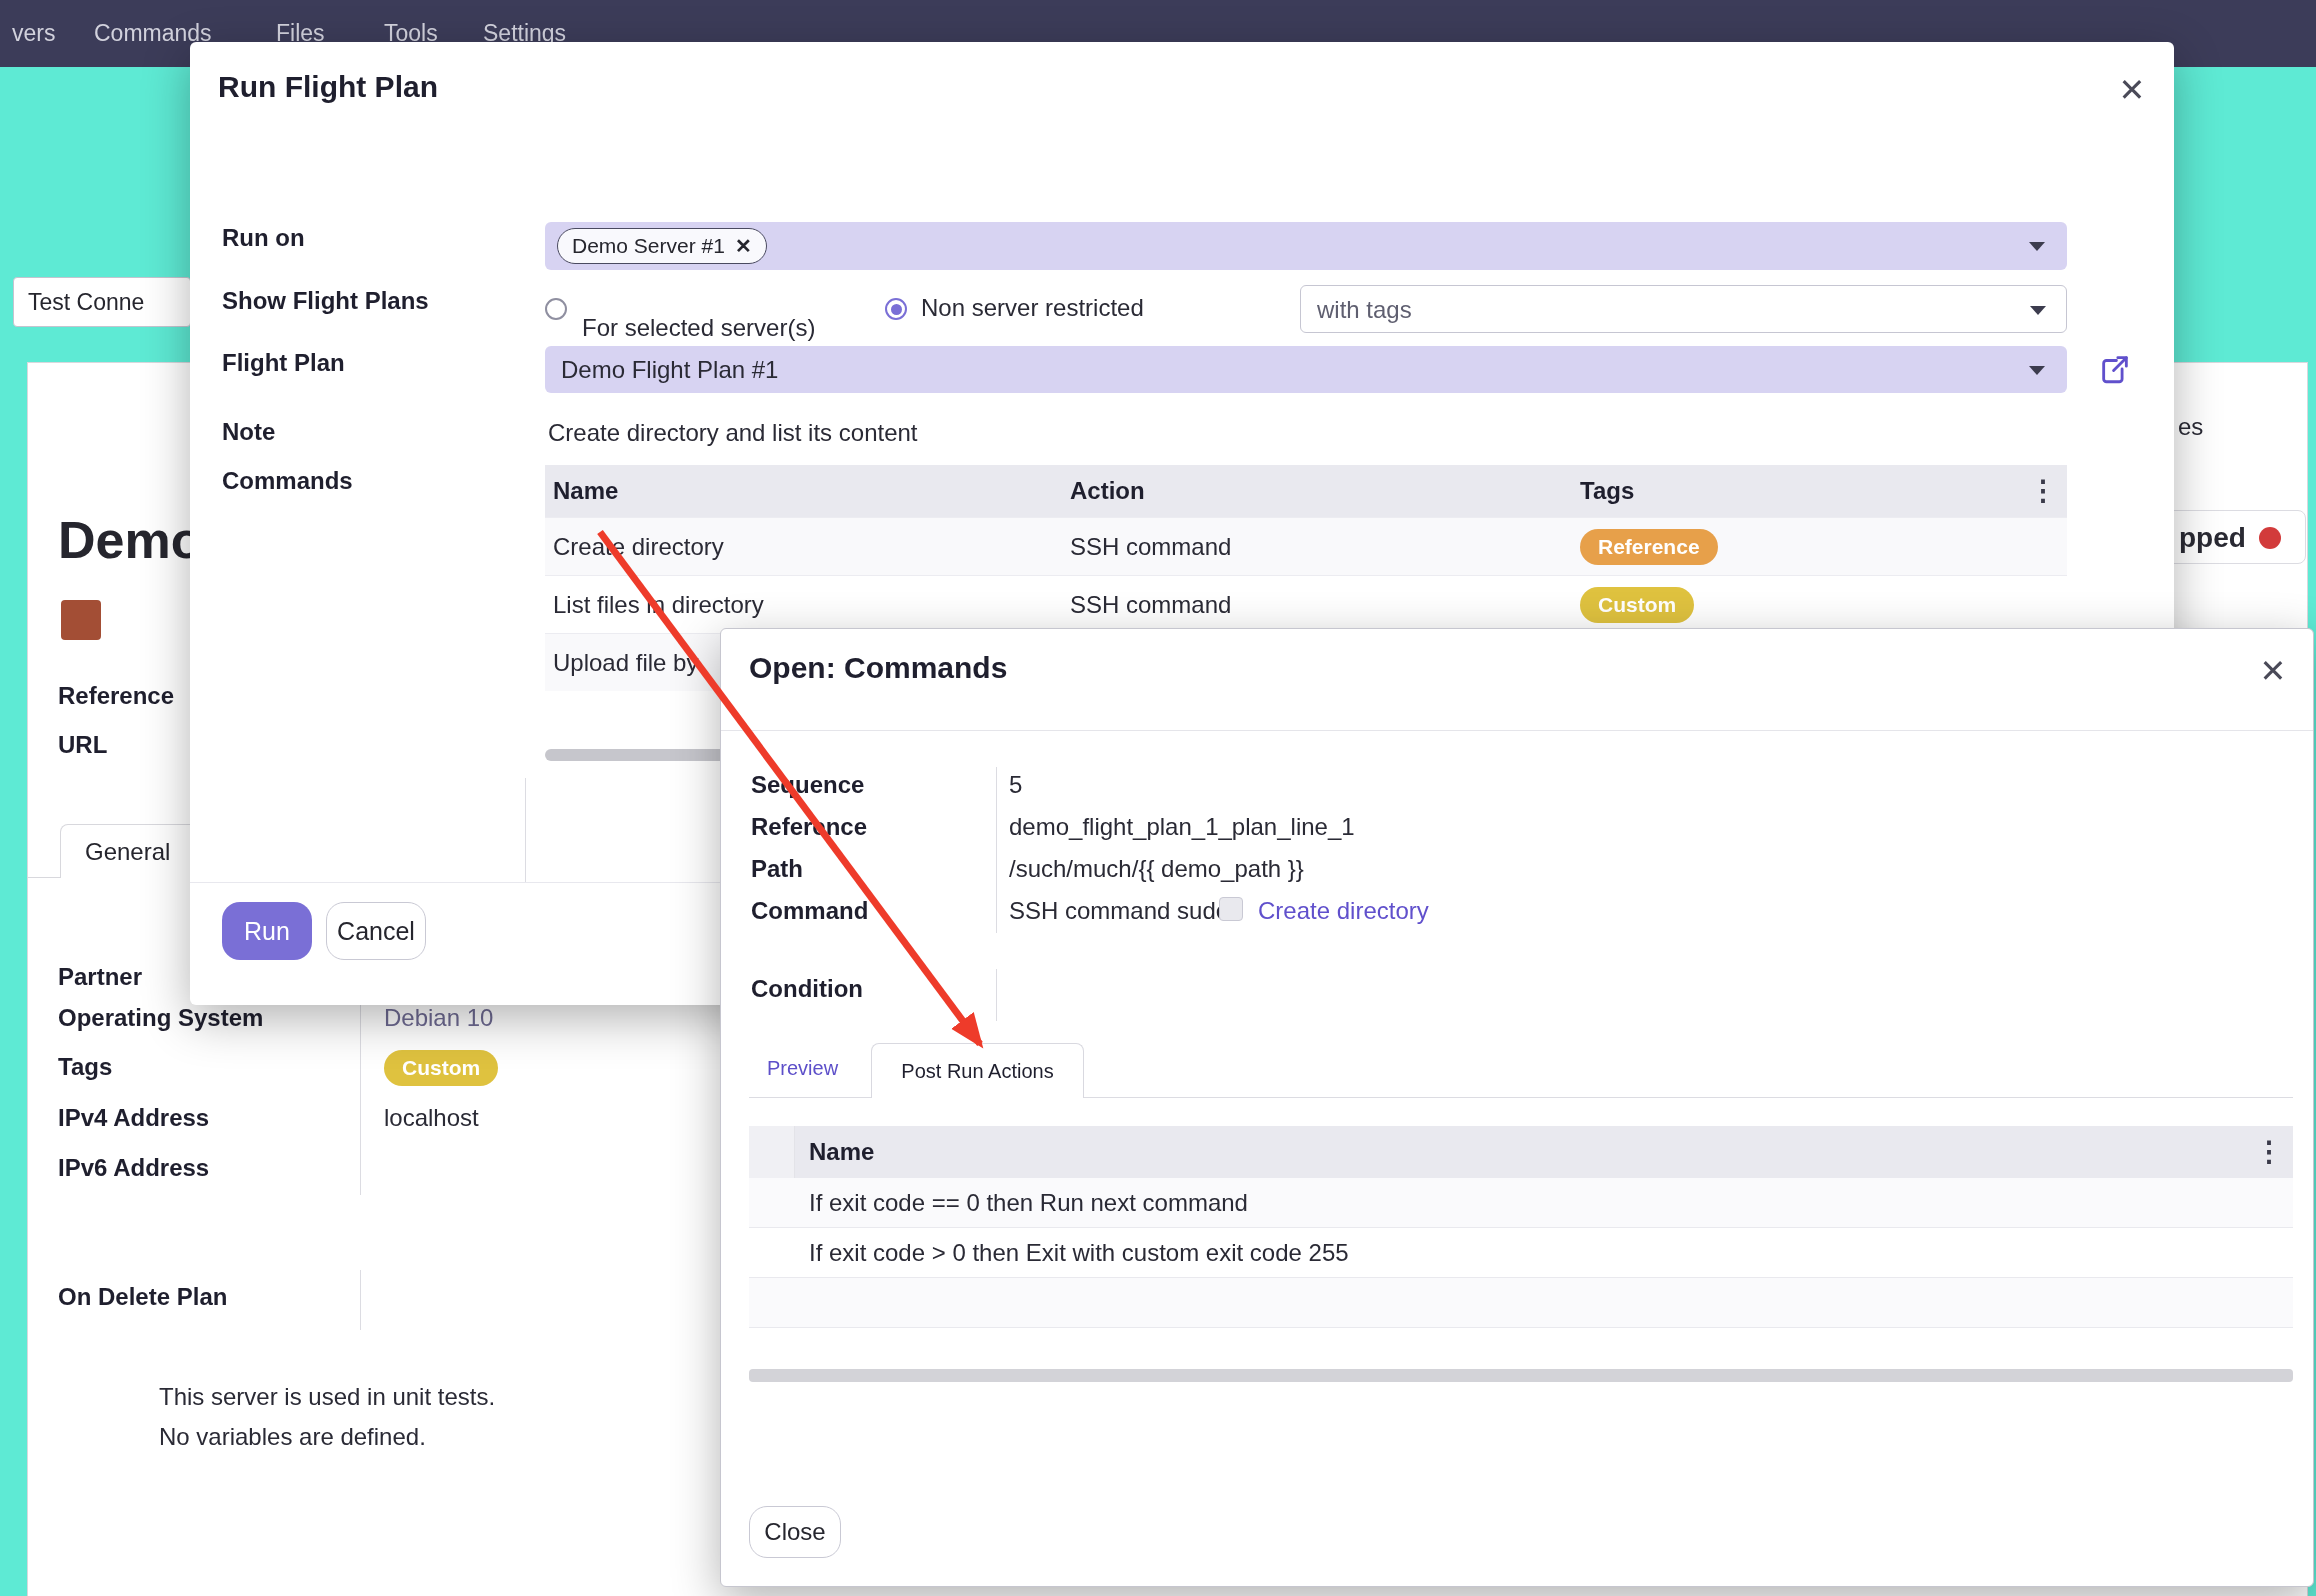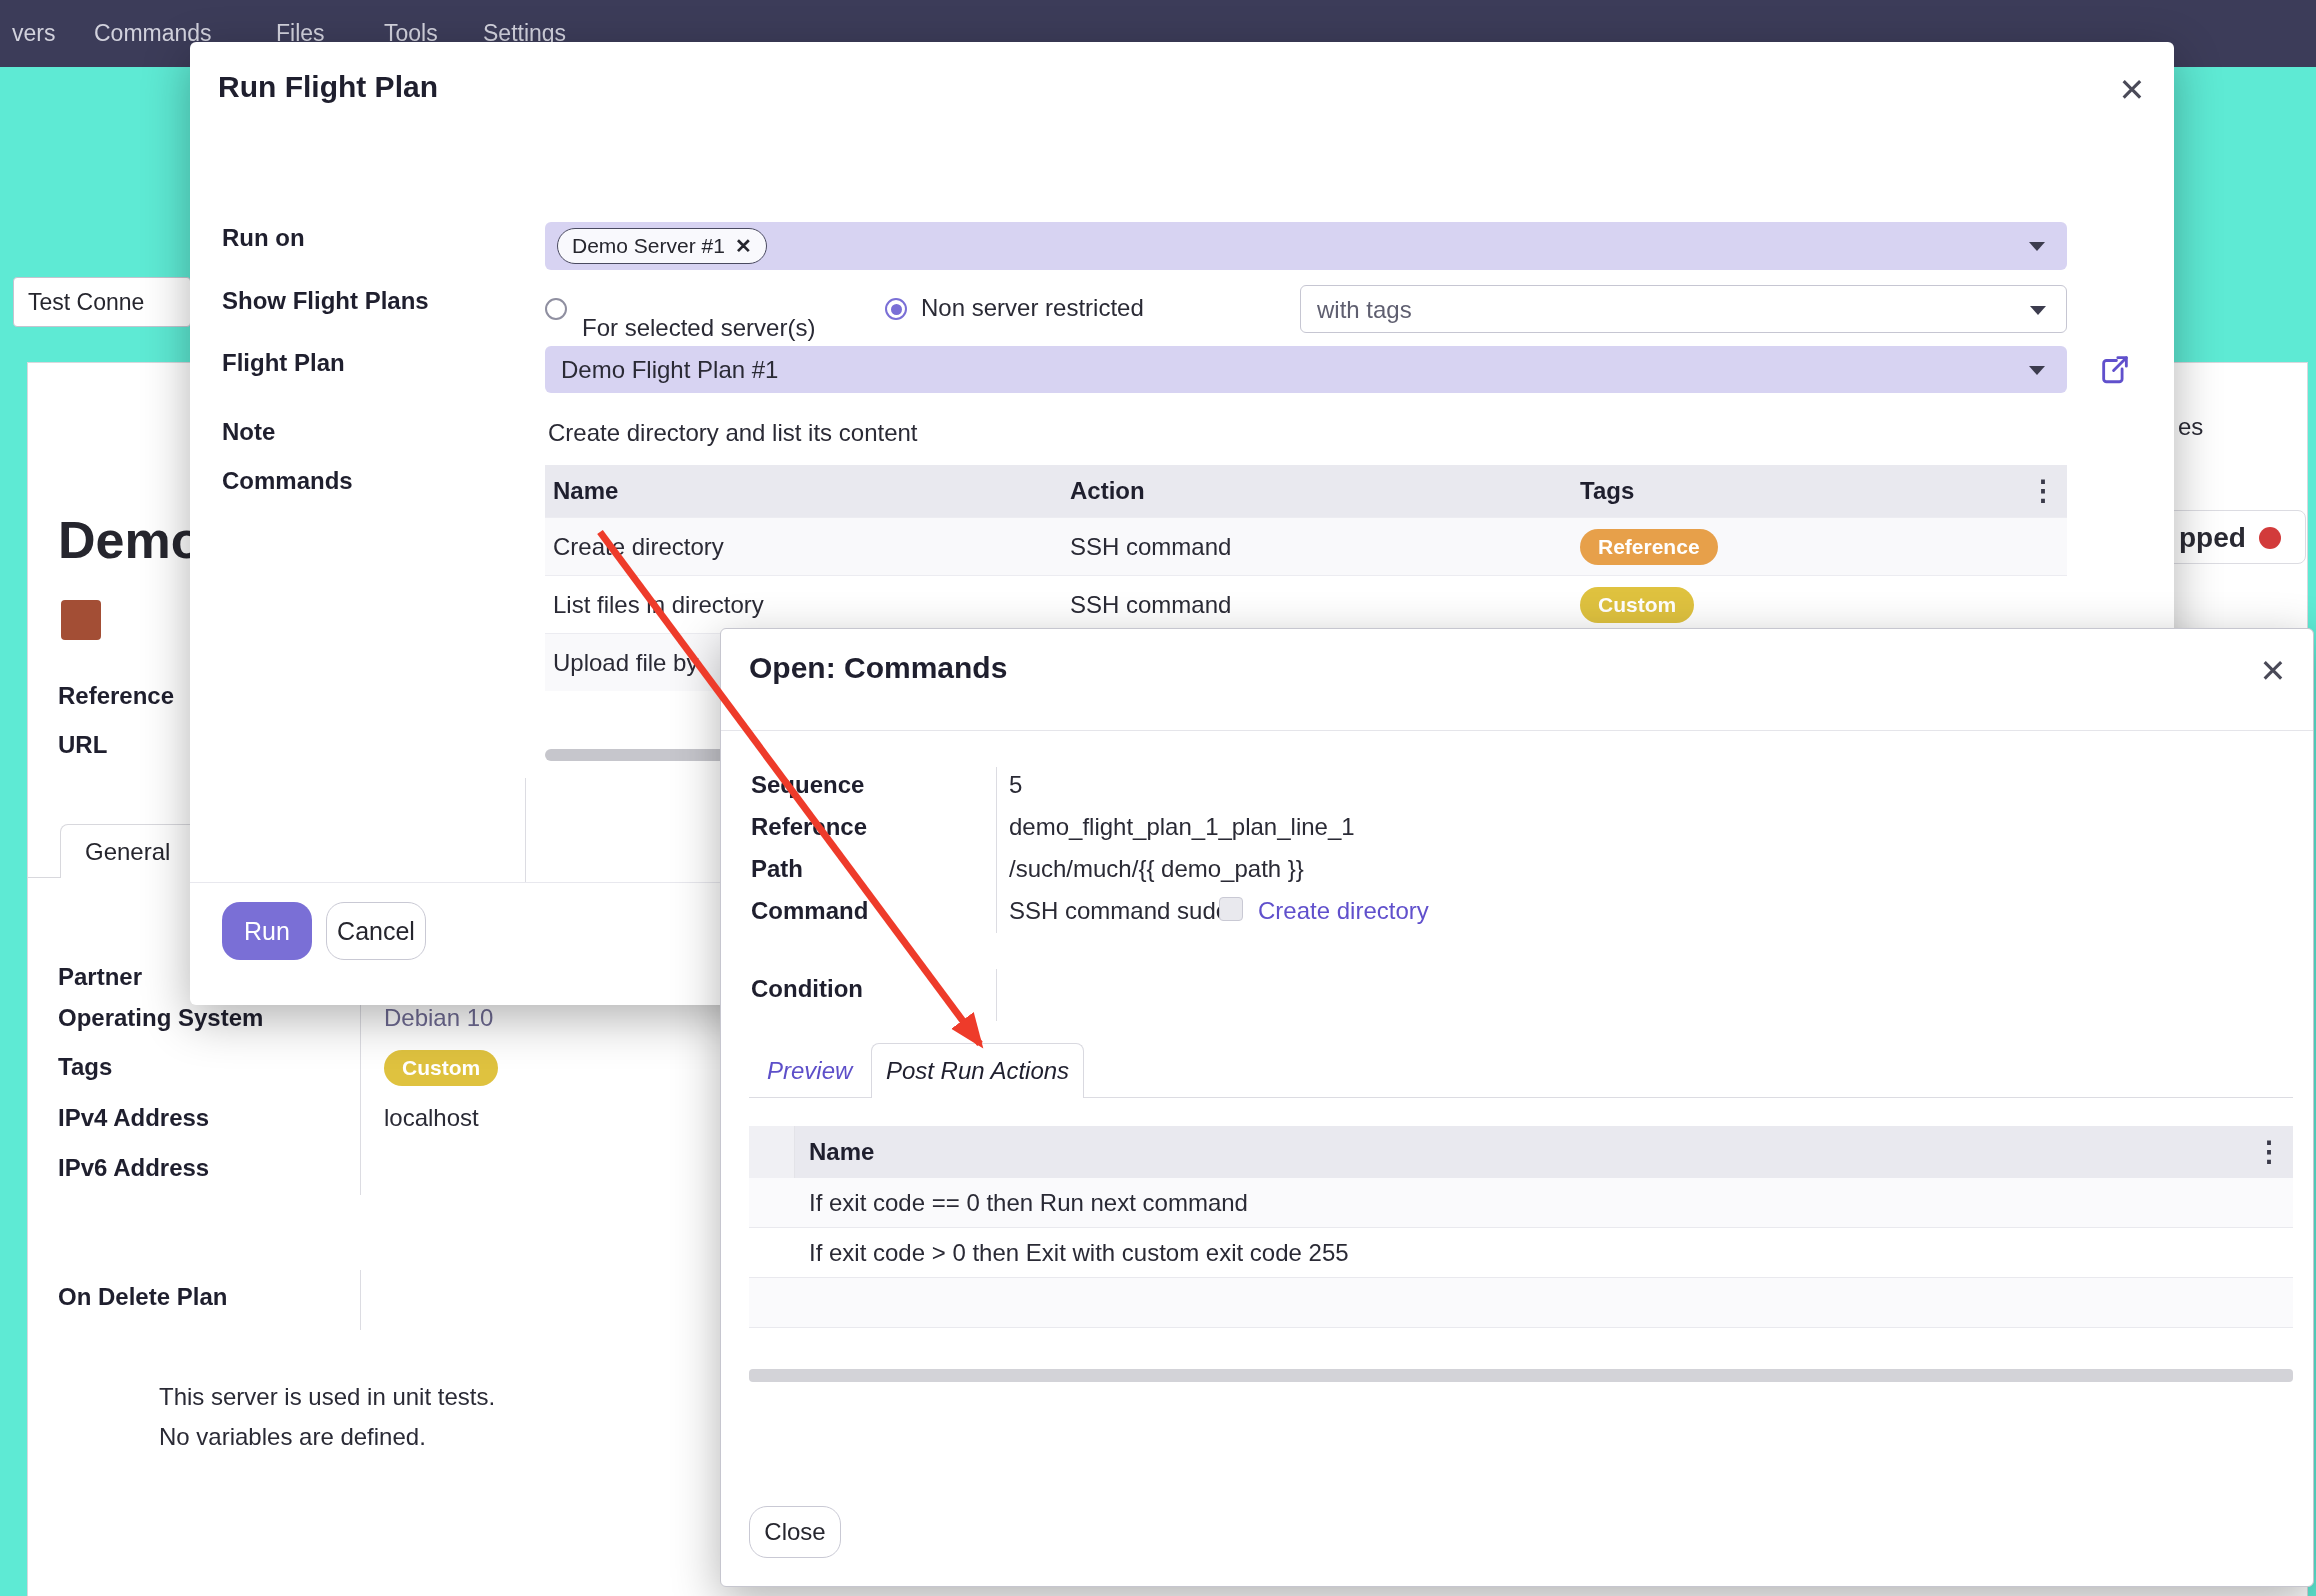--- a/index.html
+++ b/index.html
@@ -15,21 +15,21 @@
   .btn{display:flex;align-items:center;justify-content:center;border-radius:18px;font-size:25px;cursor:pointer;white-space:nowrap;}
   .modal{position:absolute;background:#fff;box-shadow:0 14px 48px rgba(0,0,0,.30);border-radius:6px;}
   .closex{display:flex;align-items:center;justify-content:center;font-size:32px;color:#4a4a58;cursor:pointer;}
   .kebab{font-size:28px;font-weight:700;color:#3a3a4a;line-height:1;cursor:pointer;}
   .grid-row{display:grid;grid-template-columns:517px 510px 1fr;align-items:center;}
   .cell{padding-left:8px;font-size:24px;color:#2a2a35;white-space:nowrap;overflow:hidden;}
   .radio{width:22px;height:22px;border-radius:50%;background:#fff;border:2px solid #8f8fa0;}
   .radio.checked{border-color:#7a6fd6;display:flex;align-items:center;justify-content:center;}
   .radio.checked::after{content:"";width:11px;height:11px;border-radius:50%;background:#7a6fd6;}
   .vline{width:1px;background:#dcdce2;}
-  .tabtxt{font-size:24px;white-space:nowrap;font-style:italic;}
+  .tabtxt{font-size:20px;white-space:nowrap;}
 </style>
 </head>
 <body>
 
 <div class="canvas">
 
   <div class="abs" style="left: 0px; top: 0px; width: 2316px; height: 67px; background: rgb(60, 60, 89);">
     <div class="abs" style="left:12px;top:0;height:67px;display:flex;align-items:center;color:#d2d2dd;font-size:23px;">
       <span>vers</span>
       </div>

